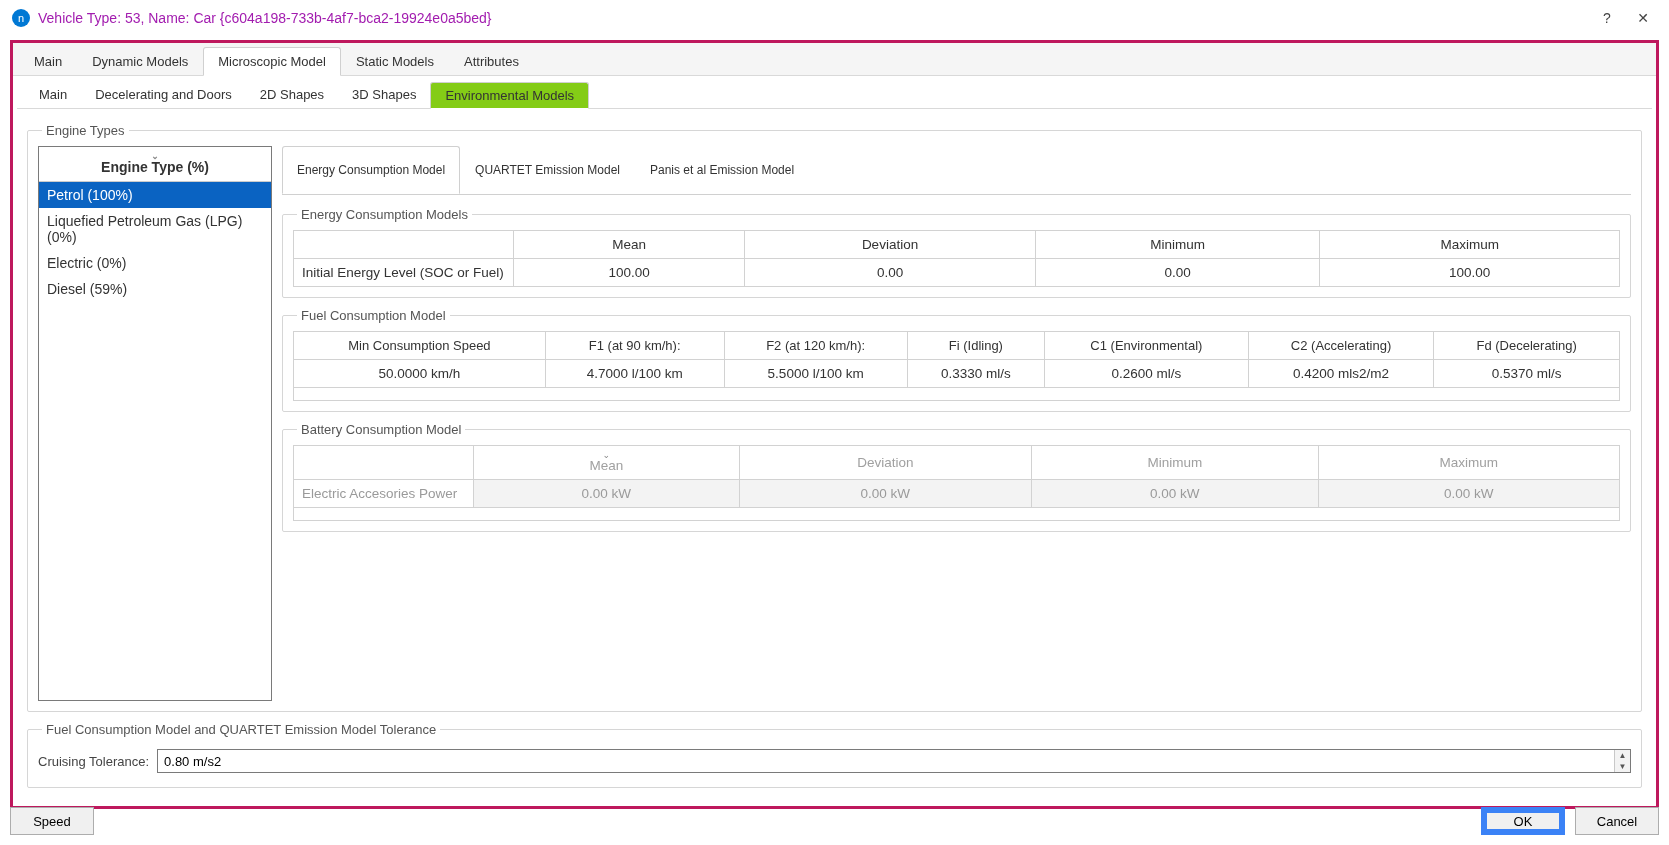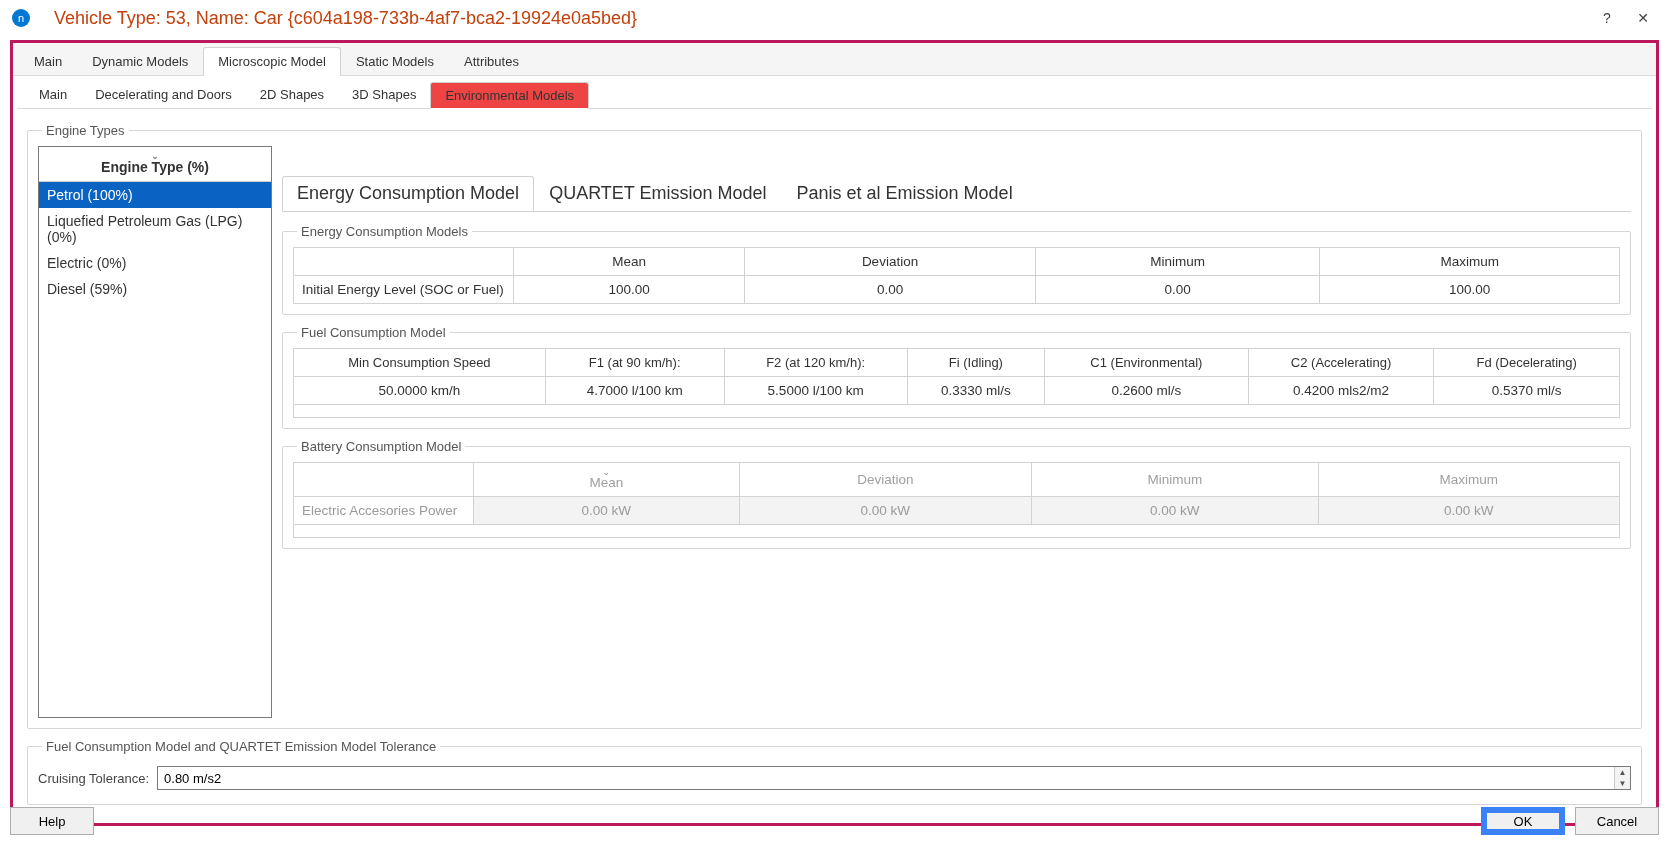--- a/index.html
+++ b/index.html
@@ -21,21 +21,21 @@
   background: #fff;
 }
 .app-icon {
   width: 18px; height: 18px;
   background: #0078d4;
   border-radius: 50%;
   color: #fff;
   font-size: 11px;
   display: flex; align-items: center; justify-content: center;
 }
-.titlebar .title { flex: 1; font-size: 18px; color: #c2410c; margin-left: 16px; }
+.titlebar .title { flex: 1; font-size: 14px; color: #a21caf; }
 .titlebar .ctrl { width: 28px; text-align: center; font-size: 14px; color: #444; cursor: pointer; }
 .outer {
   margin: 4px 10px;
   border: 3px solid #be185d;
   background: #fafafa;
   padding: 0;
 }
 .tabs {
   display: flex;
   align-items: flex-end;
@@ -67,21 +67,21 @@
   border-bottom: 1px solid #d9d9d9;
   background: #fff;
 }
 .subtab {
   padding: 5px 14px;
   font-size: 13px;
   color: #333;
   cursor: pointer;
 }
 .subtab.active {
-  background: #ef4444;
+  background: #84cc16;
   border: 1px solid #d0d0d0;
   border-bottom: 1px solid #fff;
   margin-bottom: -1px;
   border-radius: 3px 3px 0 0;
 }
 .body-area {
   background: #fff;
   padding: 8px 10px;
 }
 fieldset.group {
@@ -116,26 +116,25 @@
   font-size: 14px;
   cursor: pointer;
 }
 .engine-item.selected { background: #0a63c2; color: #fff; }
 .right-pane { flex: 1; display: flex; flex-direction: column; }
 .model-tabs {
   display: flex;
   background: #fff;
 }
 .model-tab {
-  padding: 6px 14px;
-  font-size: 18px;
+  padding: 16px 14px;
+  font-size: 12px;
   color: #333;
   cursor: pointer;
   border: 1px solid transparent;
-  margin-top: 30px;
 }
 .model-tab.active {
   background: #fff;
   border: 1px solid #d0d0d0;
   border-bottom: 1px solid #fff;
   border-radius: 3px 3px 0 0;
 }
 .model-tabs-wrap { border-bottom: 1px solid #d0d0d0; margin-bottom: 6px; }
 table.grid {
   width: 100%;
@@ -352,18 +351,18 @@
             </div>
           </div>
         </div>
       </fieldset>
 
     </div>
   </div>
 </div>
 
 <div class="bottom-bar">
-  <button class="btn">Help</button>
+  <button class="btn">Speed</button>
   <div class="spacer"></div>
   <button class="btn primary">OK</button>
   <div style="width:10px;"></div>
   <button class="btn">Cancel</button>
 </div>
 
 </body></html>

